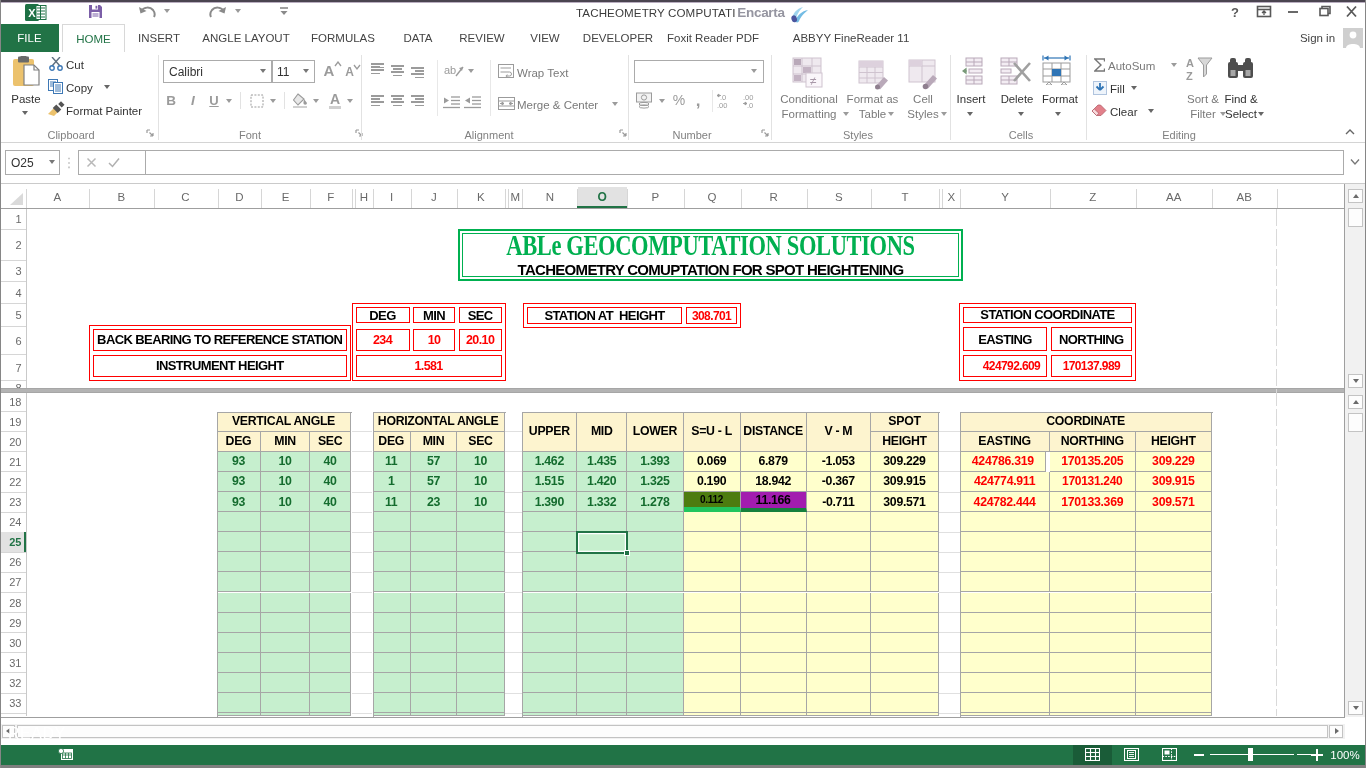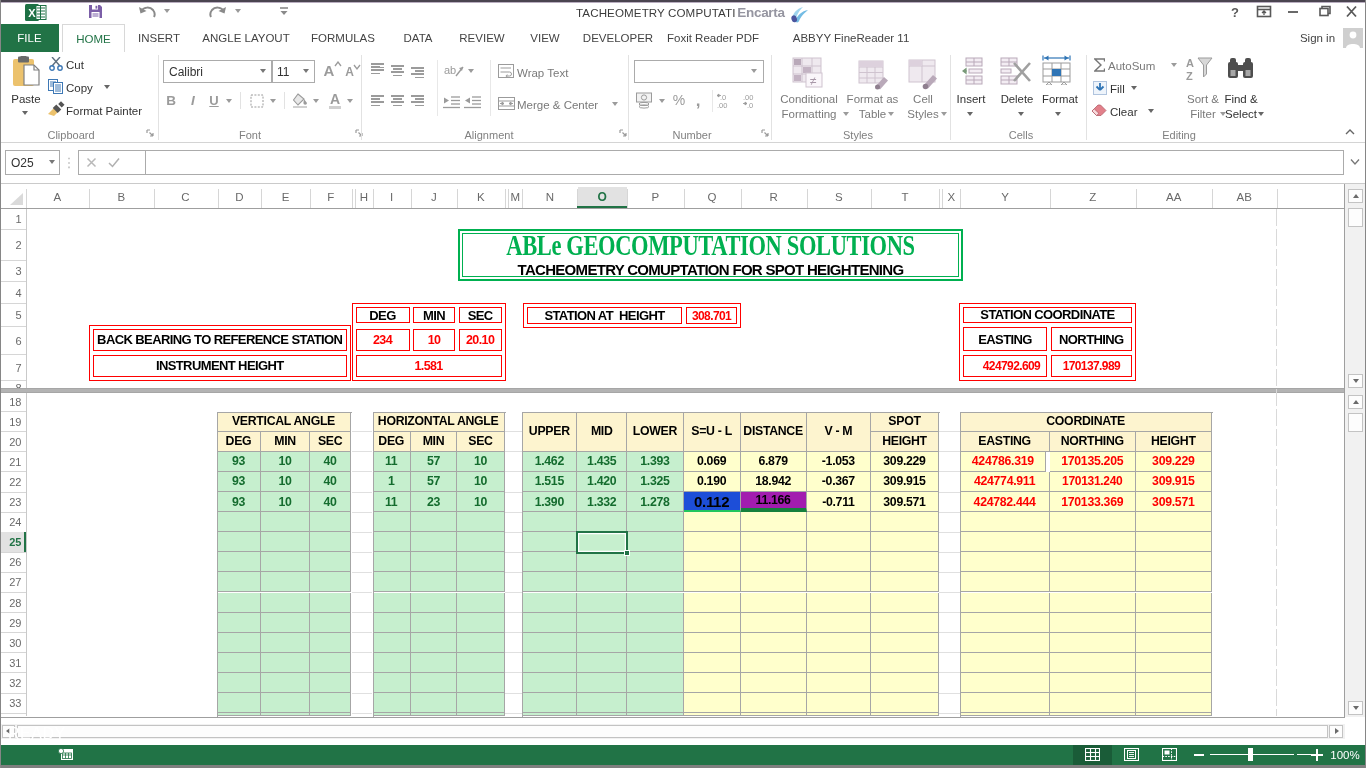--- a/index.html
+++ b/index.html
@@ -737,21 +737,21 @@
 <div class="abs ctr" style="left:522.3px;top:471.9px;width:55.0px;height:20.100000000000023px;background:#c6efce;border-right:1px solid #a6a6a6;border-bottom:1px solid #a6a6a6;font-weight:bold;font-size:12.3px;color:#146c2e;letter-spacing:-0.3px;white-space:nowrap;">1.515</div>
 <div class="abs ctr" style="left:577.3px;top:471.9px;width:49.9px;height:20.100000000000023px;background:#c6efce;border-right:1px solid #a6a6a6;border-bottom:1px solid #a6a6a6;font-weight:bold;font-size:12.3px;color:#146c2e;letter-spacing:-0.3px;white-space:nowrap;">1.420</div>
 <div class="abs ctr" style="left:627.2px;top:471.9px;width:56.4px;height:20.100000000000023px;background:#c6efce;border-right:1px solid #a6a6a6;border-bottom:1px solid #a6a6a6;font-weight:bold;font-size:12.3px;color:#146c2e;letter-spacing:-0.3px;white-space:nowrap;">1.325</div>
 <div class="abs ctr" style="left:683.6px;top:471.9px;width:57.0px;height:20.100000000000023px;background:#ffffcc;border-right:1px solid #a6a6a6;border-bottom:1px solid #a6a6a6;font-weight:bold;font-size:12.3px;color:#000;letter-spacing:-0.3px;white-space:nowrap;">0.190</div>
 <div class="abs ctr" style="left:740.6px;top:471.9px;width:66.0px;height:20.100000000000023px;background:#ffffcc;border-right:1px solid #a6a6a6;border-bottom:1px solid #a6a6a6;font-weight:bold;font-size:12.3px;color:#000;letter-spacing:-0.3px;white-space:nowrap;">18.942</div>
 <div class="abs ctr" style="left:806.6px;top:471.9px;width:64.5px;height:20.100000000000023px;background:#ffffcc;border-right:1px solid #a6a6a6;border-bottom:1px solid #a6a6a6;font-weight:bold;font-size:12.3px;color:#000;letter-spacing:-0.3px;white-space:nowrap;">-0.367</div>
 <div class="abs ctr" style="left:871.1px;top:471.9px;width:67.8px;height:20.100000000000023px;background:#ffffcc;border-right:1px solid #a6a6a6;border-bottom:1px solid #a6a6a6;font-weight:bold;font-size:12.3px;color:#000;letter-spacing:-0.3px;white-space:nowrap;">309.915</div>
 <div class="abs ctr" style="left:522.3px;top:492.0px;width:55.0px;height:20.100000000000023px;background:#c6efce;border-right:1px solid #a6a6a6;border-bottom:1px solid #a6a6a6;font-weight:bold;font-size:12.3px;color:#146c2e;letter-spacing:-0.3px;white-space:nowrap;">1.390</div>
 <div class="abs ctr" style="left:577.3px;top:492.0px;width:49.9px;height:20.100000000000023px;background:#c6efce;border-right:1px solid #a6a6a6;border-bottom:1px solid #a6a6a6;font-weight:bold;font-size:12.3px;color:#146c2e;letter-spacing:-0.3px;white-space:nowrap;">1.332</div>
 <div class="abs ctr" style="left:627.2px;top:492.0px;width:56.4px;height:20.100000000000023px;background:#c6efce;border-right:1px solid #a6a6a6;border-bottom:1px solid #a6a6a6;font-weight:bold;font-size:12.3px;color:#146c2e;letter-spacing:-0.3px;white-space:nowrap;">1.278</div>
-<div class="abs ctr" style="left:683.6px;top:492.0px;width:57.0px;height:20.100000000000023px;background:#1d4ed8;border-right:1px solid #a6a6a6;border-bottom:2px solid #22c55e;font-weight:bold;font-size:15px;color:#000;letter-spacing:-0.3px;white-space:nowrap;">0.112</div>
+<div class="abs ctr" style="left:683.6px;top:492.0px;width:57.0px;height:20.100000000000023px;background:#4d7c0f;border-right:1px solid #a6a6a6;border-bottom:5px solid #22c55e;font-weight:bold;font-size:10px;color:#000;letter-spacing:-0.3px;white-space:nowrap;">0.112</div>
 <div class="abs ctr" style="left:740.6px;top:492.0px;width:66.0px;height:20.100000000000023px;background:#a21caf;border-right:1px solid #a6a6a6;border-bottom:4px solid #15803d;font-weight:bold;font-size:12.3px;color:#000;letter-spacing:-0.3px;white-space:nowrap;">11.166</div>
 <div class="abs ctr" style="left:806.6px;top:492.0px;width:64.5px;height:20.100000000000023px;background:#ffffcc;border-right:1px solid #a6a6a6;border-bottom:1px solid #a6a6a6;font-weight:bold;font-size:12.3px;color:#000;letter-spacing:-0.3px;white-space:nowrap;">-0.711</div>
 <div class="abs ctr" style="left:871.1px;top:492.0px;width:67.8px;height:20.100000000000023px;background:#ffffcc;border-right:1px solid #a6a6a6;border-bottom:1px solid #a6a6a6;font-weight:bold;font-size:12.3px;color:#000;letter-spacing:-0.3px;white-space:nowrap;">309.571</div>
 <div class="abs ctr" style="left:522.3px;top:512.1px;width:55.0px;height:20.100000000000023px;background:#c6efce;border-right:1px solid #a6a6a6;border-bottom:1px solid #a6a6a6;font-weight:bold;font-size:12.3px;color:#146c2e;letter-spacing:-0.3px;white-space:nowrap;"></div>
 <div class="abs ctr" style="left:577.3px;top:512.1px;width:49.9px;height:20.100000000000023px;background:#c6efce;border-right:1px solid #a6a6a6;border-bottom:1px solid #a6a6a6;font-weight:bold;font-size:12.3px;color:#146c2e;letter-spacing:-0.3px;white-space:nowrap;"></div>
 <div class="abs ctr" style="left:627.2px;top:512.1px;width:56.4px;height:20.100000000000023px;background:#c6efce;border-right:1px solid #a6a6a6;border-bottom:1px solid #a6a6a6;font-weight:bold;font-size:12.3px;color:#146c2e;letter-spacing:-0.3px;white-space:nowrap;"></div>
 <div class="abs ctr" style="left:683.6px;top:512.1px;width:57.0px;height:20.100000000000023px;background:#ffffcc;border-right:1px solid #a6a6a6;border-bottom:1px solid #a6a6a6;font-weight:bold;font-size:12.3px;color:#000;letter-spacing:-0.3px;white-space:nowrap;"></div>
 <div class="abs ctr" style="left:740.6px;top:512.1px;width:66.0px;height:20.100000000000023px;background:#ffffcc;border-right:1px solid #a6a6a6;border-bottom:1px solid #a6a6a6;font-weight:bold;font-size:12.3px;color:#000;letter-spacing:-0.3px;white-space:nowrap;"></div>
 <div class="abs ctr" style="left:806.6px;top:512.1px;width:64.5px;height:20.100000000000023px;background:#ffffcc;border-right:1px solid #a6a6a6;border-bottom:1px solid #a6a6a6;font-weight:bold;font-size:12.3px;color:#000;letter-spacing:-0.3px;white-space:nowrap;"></div>
 <div class="abs ctr" style="left:871.1px;top:512.1px;width:67.8px;height:20.100000000000023px;background:#ffffcc;border-right:1px solid #a6a6a6;border-bottom:1px solid #a6a6a6;font-weight:bold;font-size:12.3px;color:#000;letter-spacing:-0.3px;white-space:nowrap;"></div>

